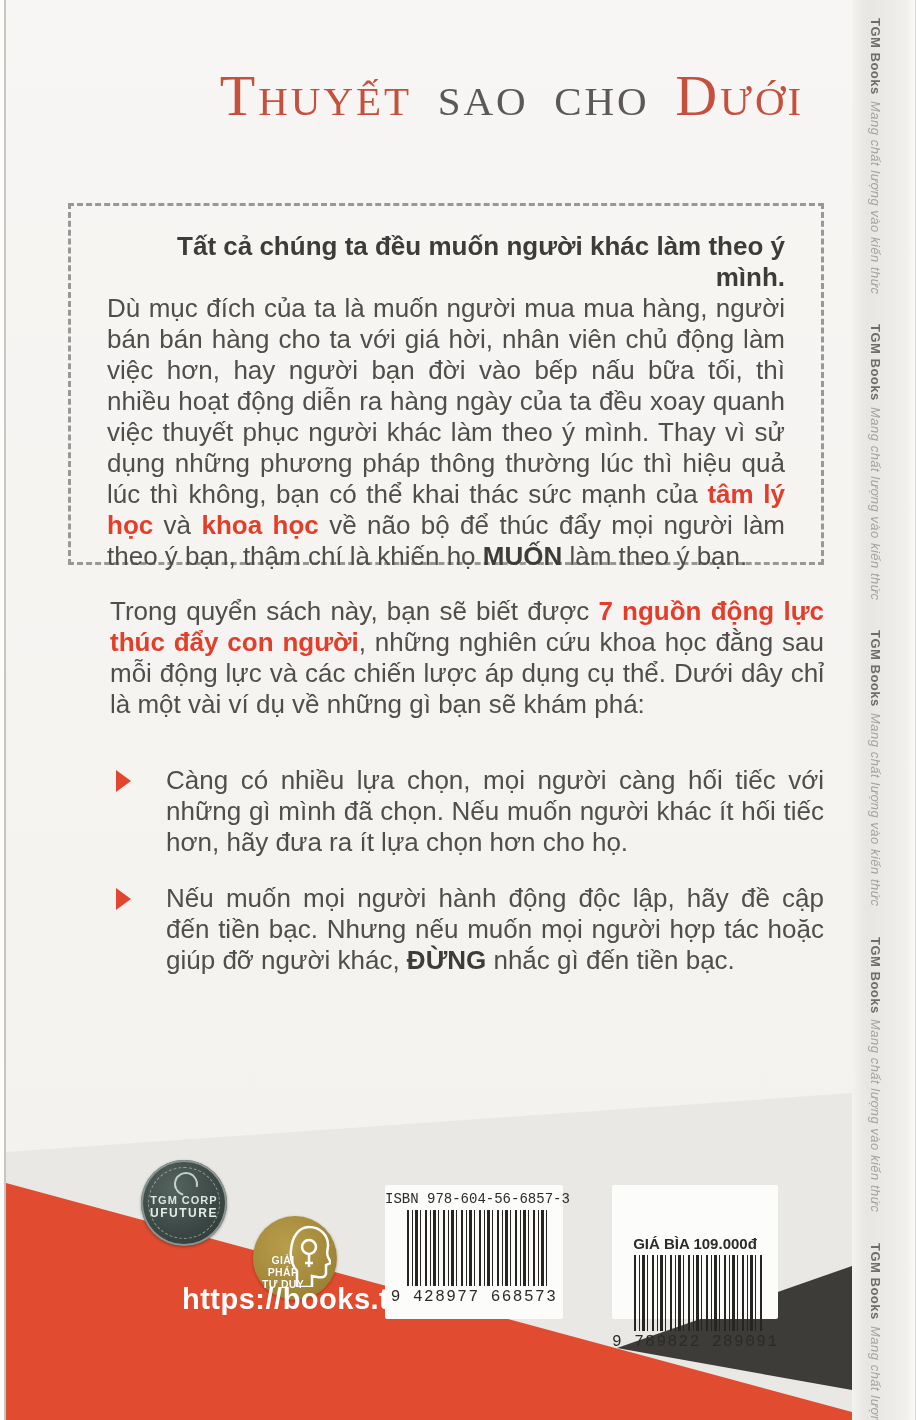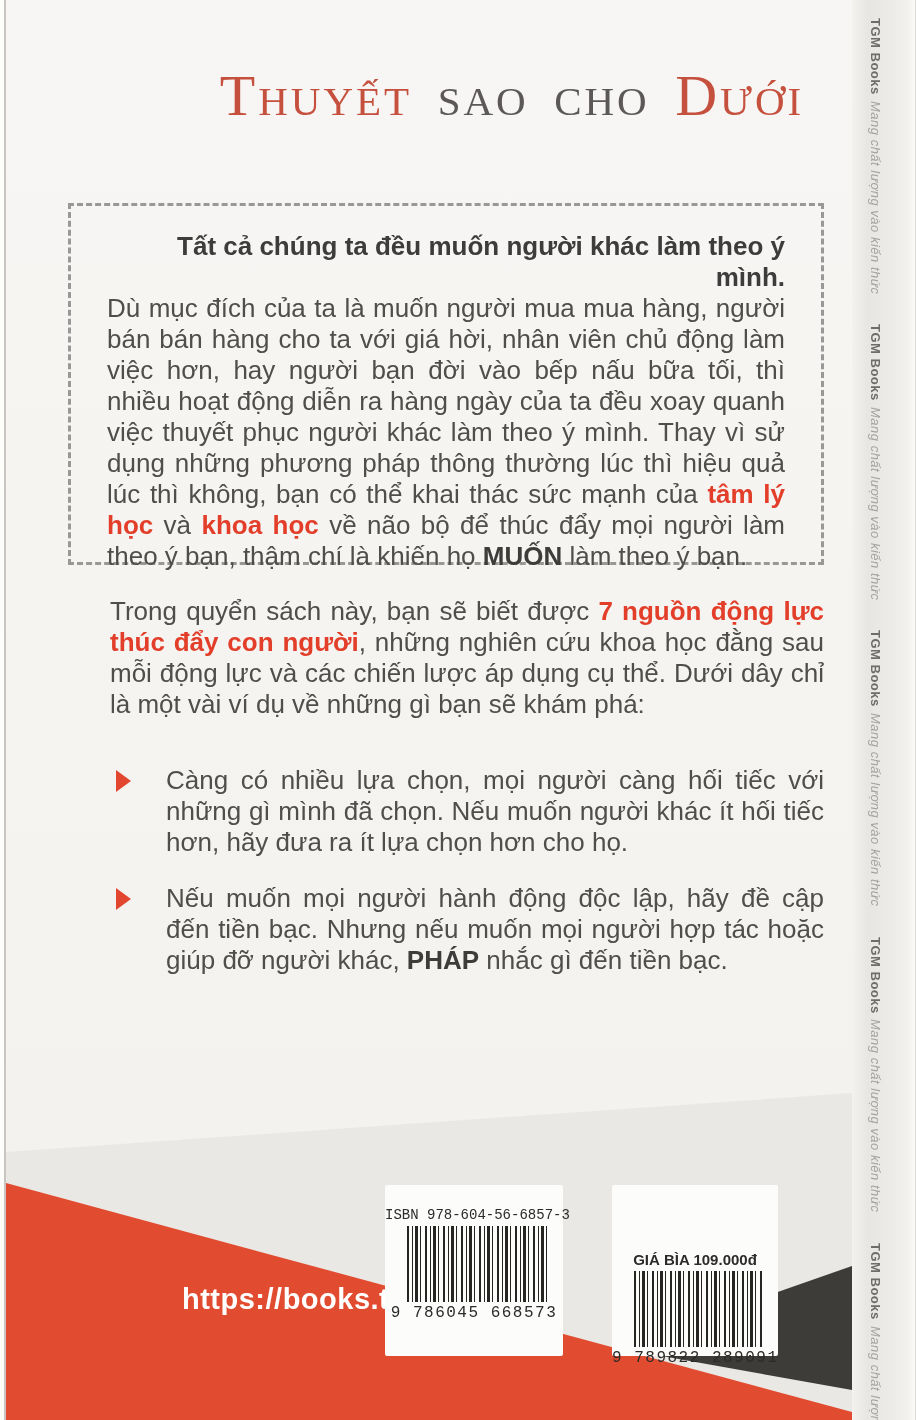--- a/index.html
+++ b/index.html
@@ -97,22 +97,22 @@
   }
   .gold svg{position:absolute;right:6px;top:9px;}
   
   .url{
     position:absolute;left:176px;top:1283px;width:320px;
     color:#ffffff;font-size:29px;font-weight:bold;letter-spacing:.5px;
     white-space:nowrap;
   }
   
   .bc{
-    position:absolute;top:1185px;height:171px;background:#fcfcfb;
-    border-radius:2px;box-sizing:border-box;padding-top:22px;
+    position:absolute;top:1185px;height:134px;background:#fcfcfb;
+    border-radius:2px;box-sizing:border-box;padding-top:6px;
     text-align:center;color:#2c2b29;
   }
   .bc.isbn{left:379px;width:178px;}
   .bc.price{left:606px;width:166px;}
   .bc-label{font-family:"Liberation Mono", monospace;font-size:14px;letter-spacing:0;white-space:nowrap;}
   .bc.price .bc-label{font-family:"Liberation Sans", sans-serif;font-weight:bold;font-size:15px;margin-top:44px;}
   .bars{
     height:76px;margin:3px 14px 0 22px;
     background:
       repeating-linear-gradient(90deg,
@@ -167,32 +167,49 @@
 
     <div class="intro"><span>Trong quyển sách này, bạn sẽ biết được </span><span class="em-red">7 nguồn động lực thúc đẩy con người</span><span>, những nghiên cứu khoa học đằng sau mỗi động lực và các chiến lược áp dụng cụ thể. Dưới dây chỉ là một vài ví dụ về những gì bạn sẽ khám phá:</span></div>
 
     <div class="bullets">
       <div class="bullet">
         <span class="tri"></span>
         <span>Càng có nhiều lựa chọn, mọi người càng hối tiếc với những gì mình đã chọn. Nếu muốn người khác ít hối tiếc hơn, hãy đưa ra ít lựa chọn hơn cho họ.</span>
       </div>
       <div class="bullet">
         <span class="tri"></span>
-        <span>Nếu muốn mọi người hành động độc lập, hãy đề cập đến tiền bạc. Nhưng nếu muốn mọi người hợp tác hoặc giúp đỡ người khác, </span><span class="strong">PHÁP</span><span> nhắc gì đến tiền bạc.</span>
+        <span>Nếu muốn mọi người hành động độc lập, hãy đề cập đến tiền bạc. Nhưng nếu muốn mọi người hợp tác hoặc giúp đỡ người khác, </span><span class="strong">ĐỪNG</span><span> nhắc gì đến tiền bạc.</span>
       </div>
     </div>
 
-
+    <div class="holo">
+      <span class="ring"></span>
+      <span class="swirl"></span>
+      <div class="h1">TGM CORP</div>
+      <div class="h2">UFUTURE</div>
+    </div>
+
+    <div class="gold">
+      <svg width="42" height="62" viewBox="0 0 42 62">
+        <path d="M20,2 C32,2 39,11 39,20 C39,25 37,28 39,32 L42,38 L37,40 L37,48 C37,52 33,53 28,52 L23,51 L23,62 L8,62 L8,46 C3,40 1,33 2,25 C3,13 9,2 20,2 Z" fill="none" stroke="#ffffff" stroke-width="2.5"></path>
+        <circle cx="20" cy="22" r="7" fill="none" stroke="#ffffff" stroke-width="2.5"></circle>
+        <path d="M20,29 L20,42 M16,38 L24,38" stroke="#ffffff" stroke-width="2.5" fill="none"></path>
+      </svg>
+      <div class="g-text">
+        <div>GIẢI PHÁP</div>
+        <div>TƯ DUY</div>
+      </div>
+    </div>
 
     <div class="url">https://books.tgm.vn</div>
 
     <div class="bc isbn">
       <div class="bc-label">ISBN 978-604-56-6857-3</div>
       <div class="bars"></div>
-      <div class="bc-digits">9 786045 668573</div>
+      <div class="bc-digits">9 428977 668573</div>
     </div>
 
     <div class="bc price">
       <div class="bc-label">GIÁ BÌA 109.000đ</div>
       <div class="bars"></div>
       <div class="bc-digits">9 789822 289091</div>
     </div>
 
   </div>
 

